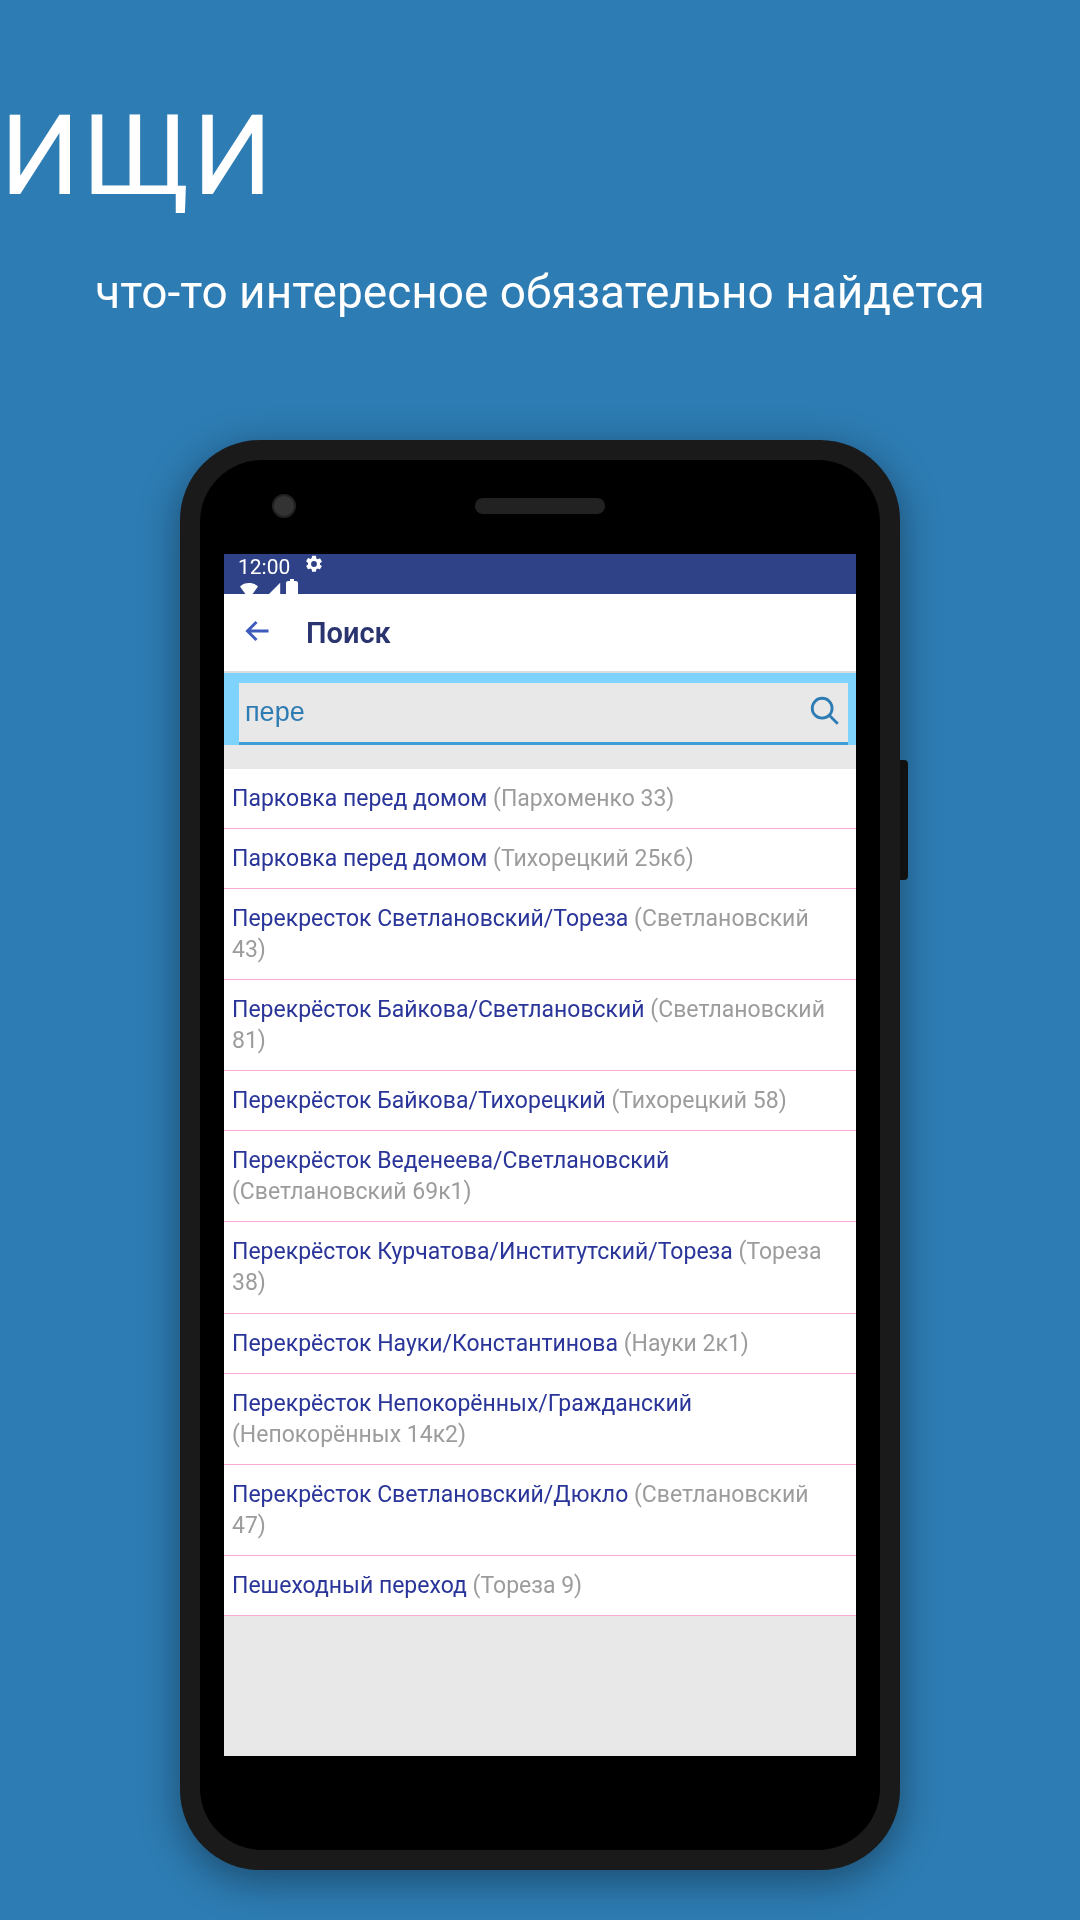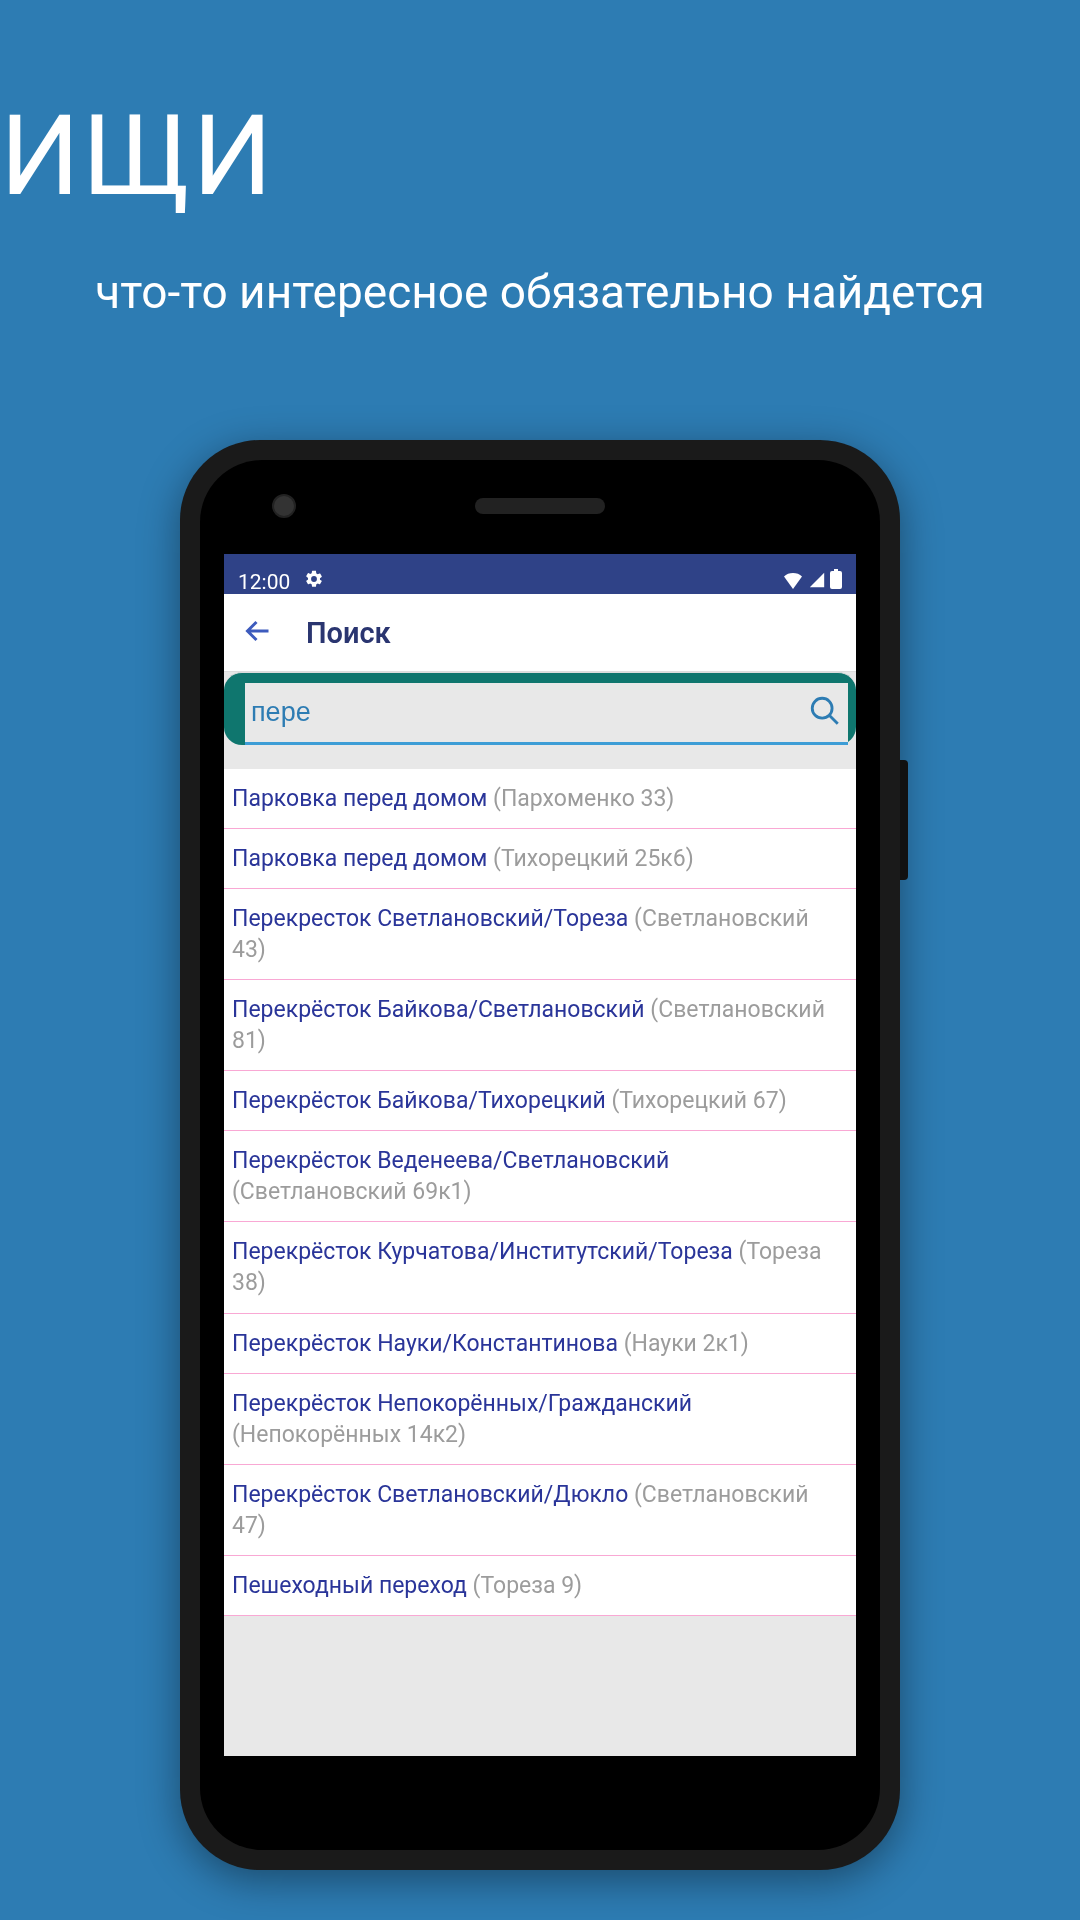--- a/index.html
+++ b/index.html
@@ -99,25 +99,26 @@
       bottom: 94px;
       background: #e8e8e8;
       overflow: hidden;
     }
 
     
     .status-bar {
       height: 40px;
       background: #2f4287;
       display: flex;
-      align-items: flex-end;
+      align-items: flex-start;
       justify-content: space-between;
       padding: 0 14px;
       color: #fff;
       font-size: 21px;
+      flex-direction: column;
     }
 
     .status-left {
       display: flex;
       align-items: center;
       gap: 14px;
     }
 
     .status-right {
       display: flex;
@@ -150,24 +151,23 @@
     }
 
     .header-title {
       color: #2a3570;
       font-size: 29px;
       font-weight: 600;
     }
 
     
     .search-wrap {
-      padding: 10px 8px 0 21px;
-      background: #0f766e;
+      padding: 10px 8px 0 15px;
+      background: #7dd3fc;
       border-top: 1px solid #ddd;
-      border-radius: 18px;
     }
 
     .search-field {
       background: #e8e8e8;
       border: none;
       border-bottom: 3px solid #3d9dd6;
       height: 62px;
       display: flex;
       align-items: center;
       padding: 0 6px;
@@ -284,21 +284,21 @@
         <div class="result-item">
           <span class="result-title">Перекресток Светлановский/Тореза</span>
           <span class="result-sub">(Светлановский 43)</span>
         </div>
         <div class="result-item">
           <span class="result-title">Перекрёсток Байкова/Светлановский</span>
           <span class="result-sub">(Светлановский 81)</span>
         </div>
         <div class="result-item">
           <span class="result-title">Перекрёсток Байкова/Тихорецкий</span>
-          <span class="result-sub">(Тихорецкий 67)</span>
+          <span class="result-sub">(Тихорецкий 58)</span>
         </div>
         <div class="result-item">
           <span class="result-title">Перекрёсток Веденеева/Светлановский</span>
           <span class="result-sub">(Светлановский 69к1)</span>
         </div>
         <div class="result-item">
           <span class="result-title">Перекрёсток Курчатова/Институтский/Тореза</span>
           <span class="result-sub">(Тореза 38)</span>
         </div>
         <div class="result-item">

